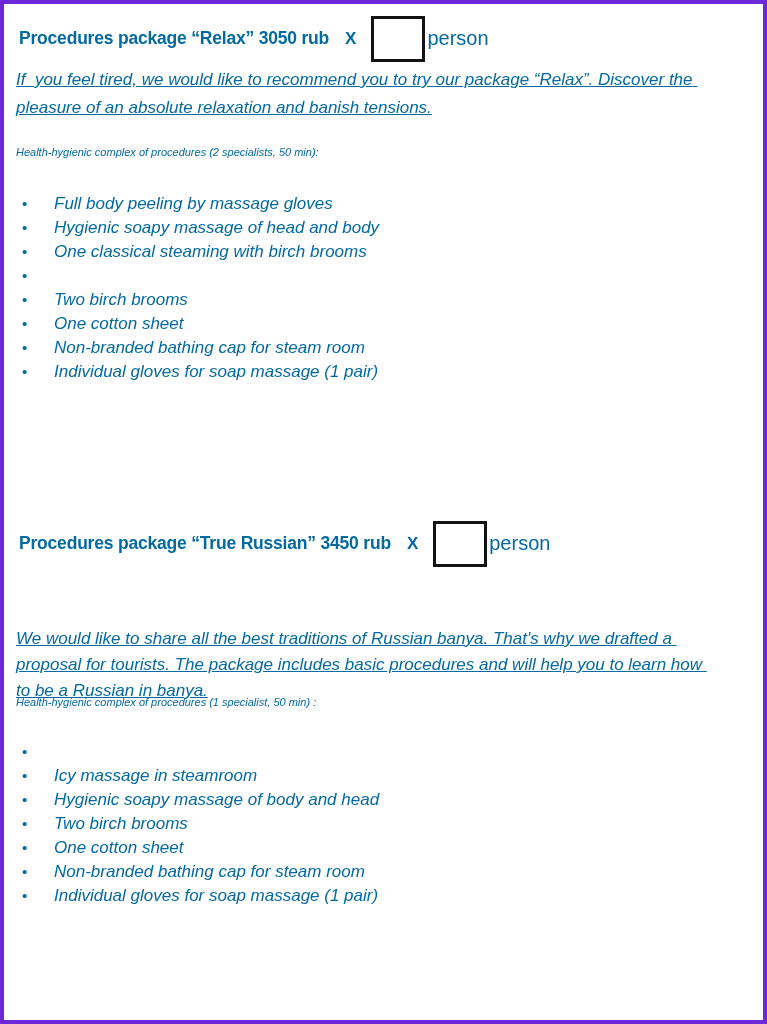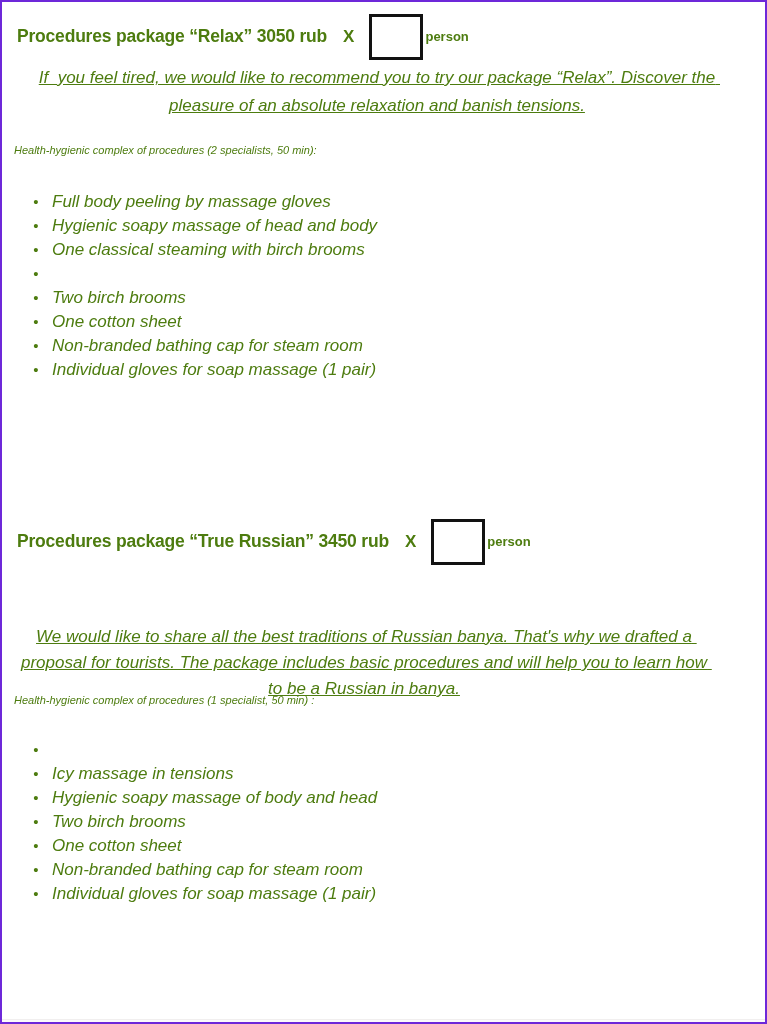--- a/index.html
+++ b/index.html
@@ -2,25 +2,24 @@
 <html><head>
 <meta charset="utf-8">
 <style>
   html, body { margin: 0; padding: 0; background: #ffffff; }
   .page {
     position: relative;
     width: 767px;
     height: 1024px;
     box-sizing: border-box;
     background: #ffffff;
-    border: 2px solid #6d28d9;
+    border: 4px solid #6d28d9;
     font-family: "Liberation Sans", "DejaVu Sans", sans-serif;
-    color: #4d7c0f;
+    color: #0369a1;
     overflow: hidden;
-    text-align: center;
   }
   .title-row {
     position: absolute;
     left: 15px;
     display: flex;
     align-items: center;
     height: 47px;
     white-space: nowrap;
   }
   .pkg-title {
@@ -35,22 +34,22 @@
   }
   .count-box {
     display: inline-block;
     width: 48px;
     height: 40px;
     border: 3px solid #121212;
     background: #ffffff;
     margin-left: 15px;
   }
   .person {
-    font-weight: bold;
-    font-size: 13px;
+    font-weight: normal;
+    font-size: 20px;
     margin-left: 2px;
   }
   .para {
     position: absolute;
     left: 12px;
     font-style: italic;
     font-size: 17px;
     line-height: 28px;
     white-space: pre-wrap;
     text-decoration: underline;
@@ -153,21 +152,21 @@
   <div class="para second" style="top:590px; width:700px">We would like to share all the best traditions of Russian banya. That's why we drafted a proposal for tourists. The package includes basic procedures and will help you to learn how to be a Russian in banya.</div>
 
   <div class="complex-heading" style="top:692px">Health-hygienic complex of procedures (1 specialist, 50 min) :</div>
 
   <ul class="plist" style="top:736px">
     <li>
         <span class="b">•</span>
       </li>
     <li>
         <span class="b">•</span>
-        <span>Icy massage in tensions</span>
+        <span>Icy massage in steamroom</span>
       </li>
     <li>
         <span class="b">•</span>
         <span>Hygienic soapy massage of body and head</span>
       </li>
     <li>
         <span class="b">•</span>
         <span>Two birch brooms</span>
       </li>
     <li>

